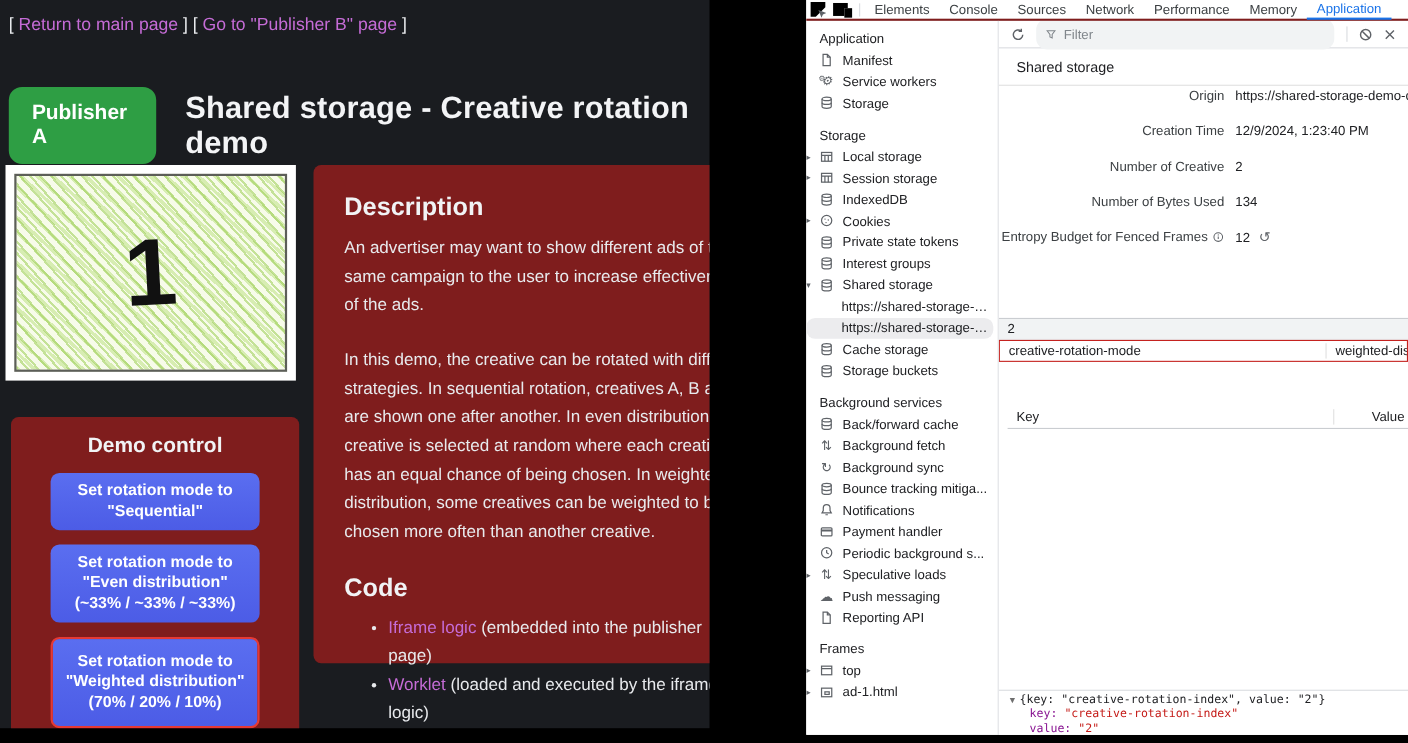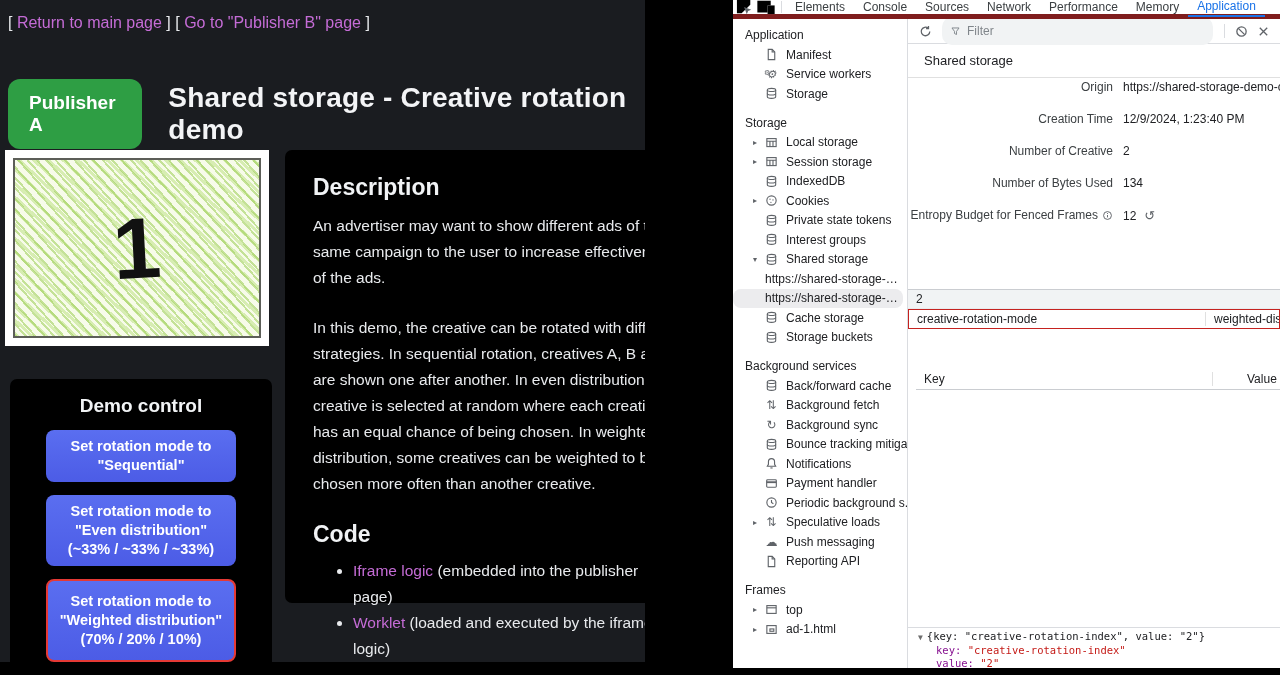--- a/index.html
+++ b/index.html
@@ -15,50 +15,50 @@
   .title { color:#f3f4f6; font-weight:bold; font-size:28px; letter-spacing:.2px; }
 
   .creative { position:absolute; left:5px; top:150px; width:264px; height:196px; background:#fff; padding:8px; }
   .creative-inner { width:100%; height:100%; border:2px solid #5c5e58; background-color:#f7fbea;
      background-image:
        repeating-linear-gradient(48deg, rgba(154,205,83,.55) 0 2px, transparent 2px 7px),
        repeating-linear-gradient(43deg, rgba(183,223,122,.5) 0 3px, transparent 3px 10px);
      display:flex; align-items:center; justify-content:center; }
   .creative-num { font-size:86px; font-weight:bold; color:#111; transform:rotate(-3deg); line-height:1; }
 
-  .panel { background:#000000; border-radius:7px; }
+  .panel { background:#7f1d1d; border-radius:7px; }
   .demo { position:absolute; left:10px; top:355px; width:262px; height:305px; display:flex; flex-direction:column; align-items:center;margin-top:24px; }
   .demo-title { color:#f1f3f5; font-weight:bold; font-size:19px; margin-top:16px; }
   .btn { width:190px; margin-top:13px; background:linear-gradient(#5a6ef0,#4c5ce6); border:none; border-radius:8px;
          color:#fff; font-family:inherit; font-weight:bold; font-size:14.5px; line-height:19px; padding:7px 6px; cursor:pointer; }
   .btn.red { border:2px solid #e53935; padding:11px 6px; }
 
   .desc { position:absolute; left:285px; top:150px; width:425px; height:453px; padding:24px 28px; color:#e8eaed; }
   .desc h2 { color:#f1f3f5; font-size:23px; font-weight:bold; }
   .desc p { font-size:15.5px; line-height:26px; margin-top:12px; }
   .desc p + p { margin-top:24px; }
   .desc .code-h { margin-top:24px; }
   .desc ul { margin-top:10px; padding-left:40px; }
   .desc li { font-size:15.5px; line-height:26px; }
   .desc a { color:#c56cd6; text-decoration:none; cursor:pointer; }
 
   
   .devtools { position:absolute; left:733px; top:0; width:547px; height:668px; background:#fff;
               font-size:12px; color:#202124; }
-  .tabbar { position:absolute; left:0; top:0; right:0; height:19px; background:#fff; border-bottom:5px solid #7f1d1d;
+  .tabbar { position:absolute; left:0; top:0; right:0; height:19px; background:#fff; border-bottom:2px solid #7f1d1d;
             display:flex; align-items:center; }
   .tb-icon { width:22px; height:18px; display:flex; align-items:center; justify-content:center; color:#5f6368; cursor:pointer; }
   .tb-sep { width:1px; height:12px; background:#dadce0; margin:0 4px; }
   .tab { padding:0 9px; height:18px; display:flex; align-items:center; color:#3c4043; font-size:12px; cursor:pointer; }
   .tab.active { color:#1a73e8; border-bottom:2px solid #1a73e8; height:19px; }
 
   .sidebar { position:absolute; left:0; top:19px; width:175px; bottom:0; border-right:1px solid #dadce0; background:#fff; overflow:hidden; padding-top:6px; }
   .sec-h { height:20px; line-height:20px; padding-left:12px; color:#202124; }
   .sec { margin-bottom:9px; }
-  .si { height:19.5px; display:flex; align-items:center; padding-left:20px; cursor:pointer; color:#202124; white-space:nowrap; }
+  .si { height:19.5px; display:flex; align-items:center; padding-left:0; cursor:pointer; color:#202124; white-space:nowrap; }
   .si .tw { width:11px; font-size:8px; color:#5f6368; flex:none; }
   .si .sp { width:11px; flex:none; }
   .icn { width:15px; height:14px; margin-right:7px; color:#5f6368; flex:none; display:flex; align-items:center; justify-content:center; }
   .icn svg { width:13px; height:13px; stroke:#5f6368; fill:none; stroke-width:1.2; }
   .icn.txt { font-size:12px; line-height:14px; }
   .icn.sw { position:relative; font-size:11px; }
   .icn.sw b { position:absolute; font-size:7px; left:0; top:-1px; font-weight:normal; }
   .si.child { padding-left:32px; }
   .si.child .lbl { overflow:hidden; text-overflow:ellipsis; max-width:136px; }
   .si.selected { background:#ececee; border-radius:8px; margin-right:4px; }

